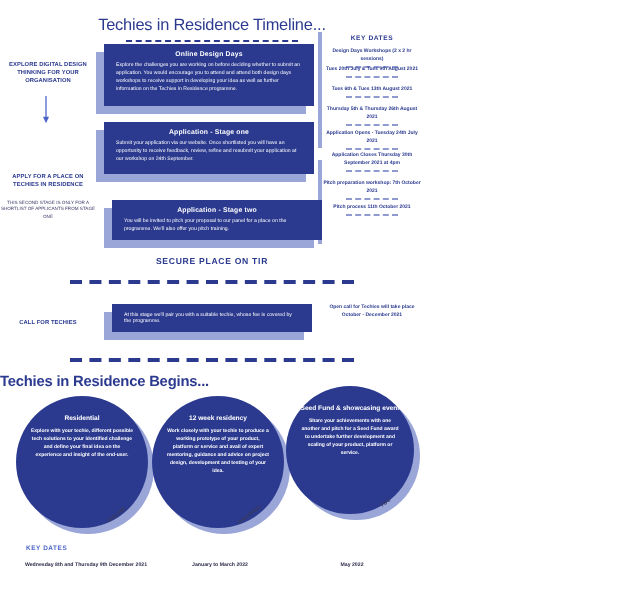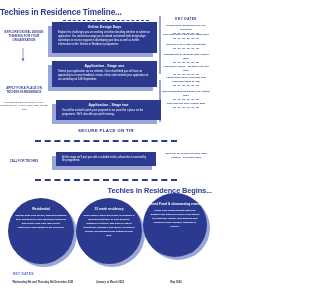--- a/index.html
+++ b/index.html
@@ -6,35 +6,35 @@
   html, body {
     width: 212px; height: 300px;
     background: #ffffff;
     font-family: "Liberation Sans", sans-serif;
     overflow: hidden;
   }
   .page { position: relative; width: 212px; height: 300px; background:#fff; }
 
   
   .main-title {
-    text-align: left;
+    text-align: center;
     font-size: 8.2px;
-    font-weight: bold;
+    font-weight: normal;
     color: #2b3a8f;
     letter-spacing: -0.1px;
     padding-top: 8px;
   }
   .dash-rule {
     width: 86px; height: 0;
     margin: 2.5px auto 0 auto;
     border-top: 1.6px dashed #2b3a8f;
   }
   .dash-rule.wide { width: 142px; border-top-width: 2px; }
   .section-title {
-    text-align: right;
+    text-align: left;
     font-size: 7.4px;
     font-weight: bold;
     color: #2b3a8f;
     letter-spacing: -0.1px;
   }
 
   
   .rail-label {
     position: absolute;
     text-align: center;

